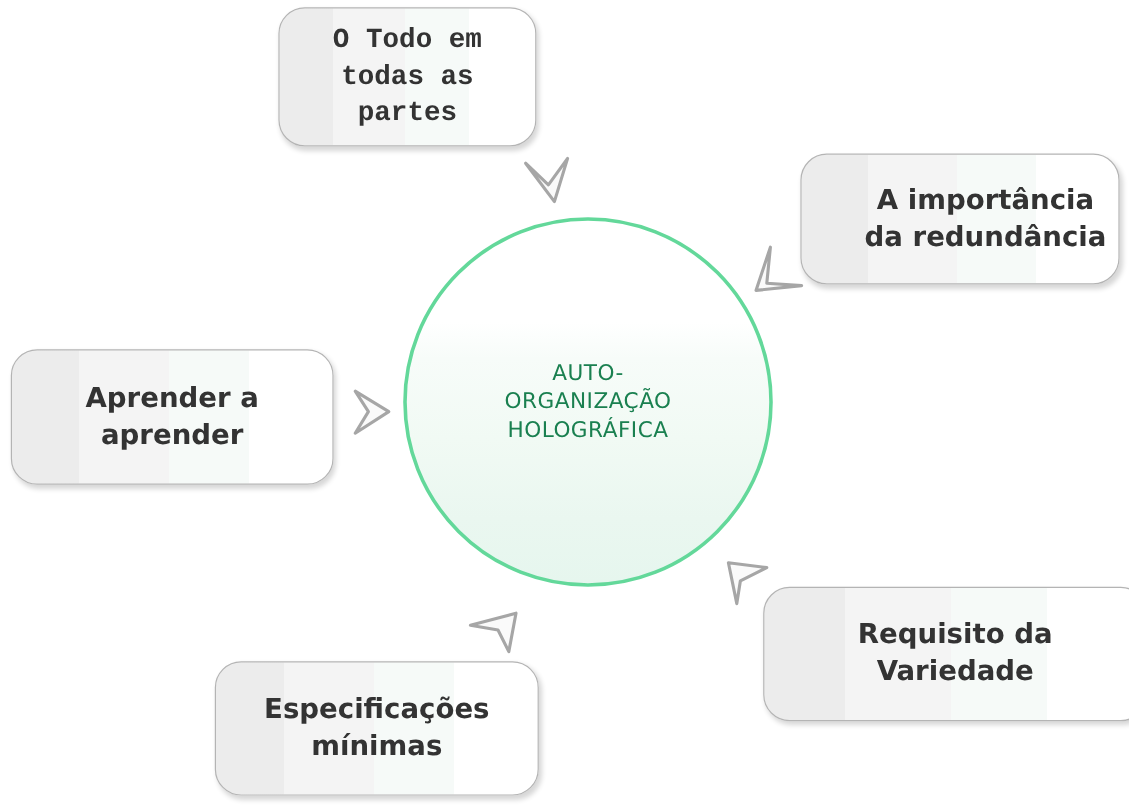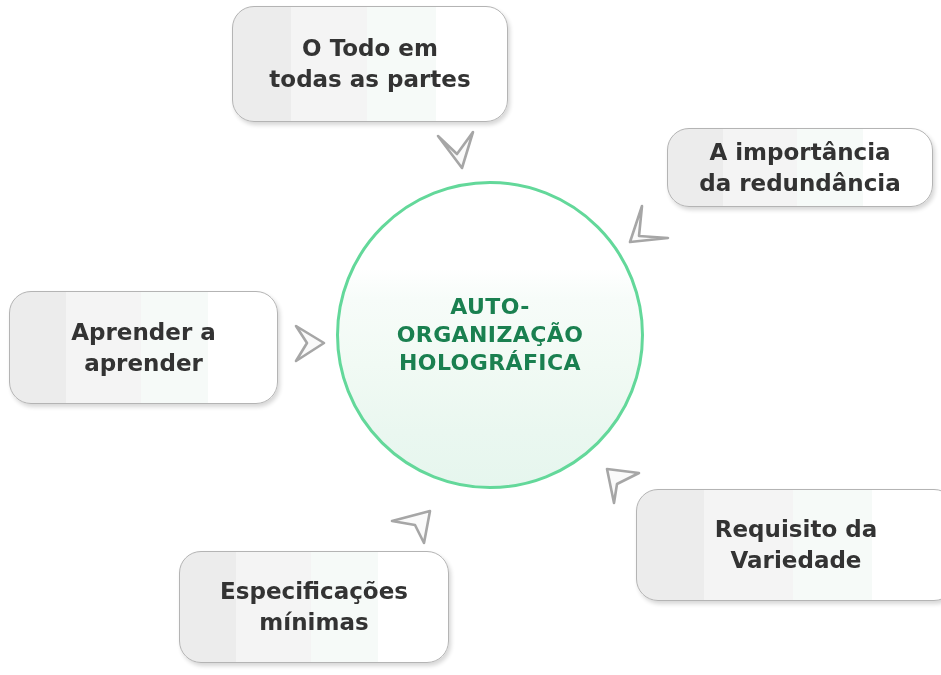--- a/index.html
+++ b/index.html
@@ -30,22 +30,22 @@
                 #ffffff 28%,
                 #f7fcf9 38%,
                 #f1faf4 60%,
                 #eaf7f0 82%,
                 #e6f6ee 100%);
     display: flex;
     align-items: center;
     justify-content: center;
   }
   .hub-label {
-    font-weight: bold;
-    font-size: 22px;
+    font-weight: normal;
+    font-size: 18px;
     line-height: 1.28;
     letter-spacing: 0.4px;
     color: #1a8050;
     text-align: center;
     white-space: pre-line;
     user-select: none;
   }
 
   
   .node {
@@ -89,26 +89,26 @@
 <body>
 
 <div id="canvas">
 
   <div class="hub" style="left:336px; top:181px; width:308px; height:308px;">
     <div class="hub-label">AUTO-
 ORGANIZAÇÃO
 HOLOGRÁFICA</div>
   </div>
 
-  <div class="node" style="left:232px; top:6px; width:276px; height:116px;">
+  <div class="node" style="left:232px; top:6px; width:215px; height:116px;font-family:Liberation Mono, monospace;">
     <div class="node-label">O Todo em
 todas as partes</div>
   </div>
 
-  <div class="node" style="left:667px; top:128px; width:266px; height:79px;">
+  <div class="node" style="left:667px; top:128px; width:266px; height:109px;justify-content:flex-end;">
     <div class="node-label">A importância
 da redundância</div>
   </div>
 
   <div class="node" style="left:636px; top:489px; width:320px; height:112px;">
     <div class="node-label">Requisito da
 Variedade</div>
   </div>
 
   <div class="node" style="left:155px; top:551px; width:270px; height:112px;margin-left:24px;">

